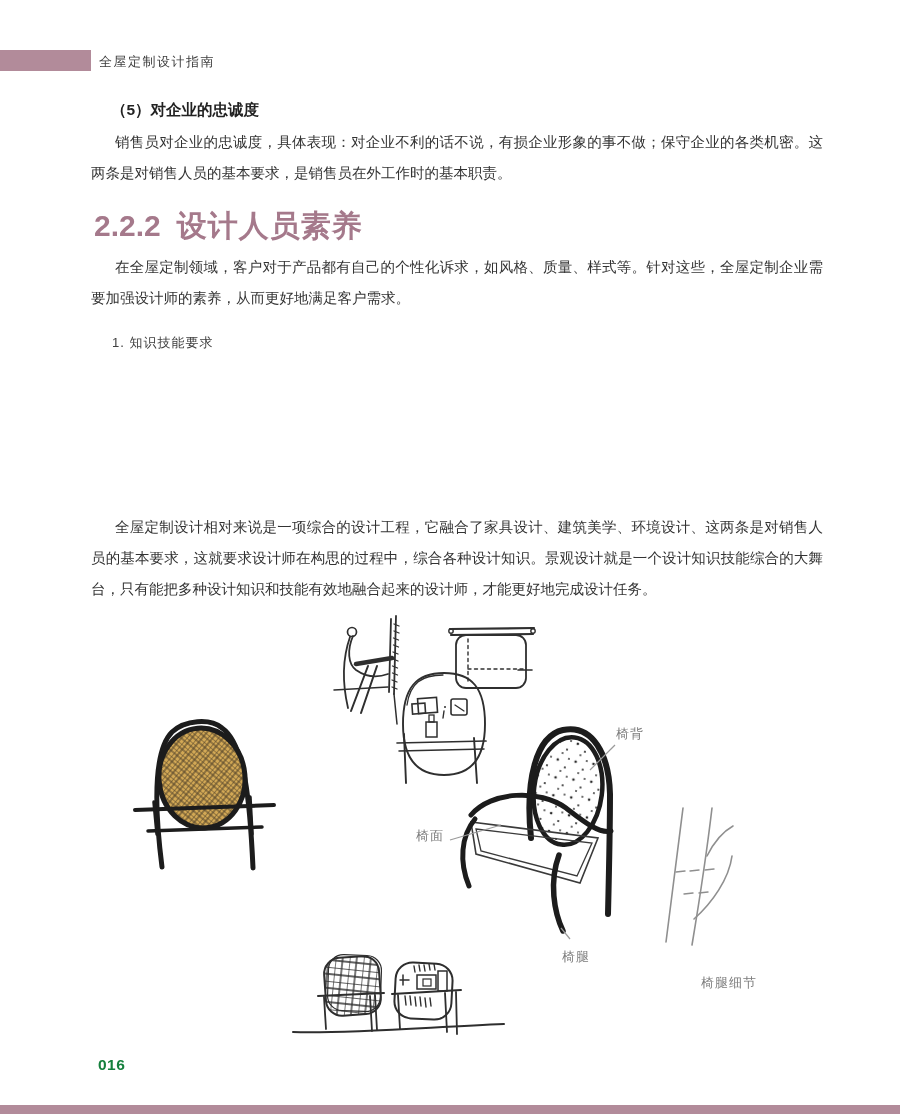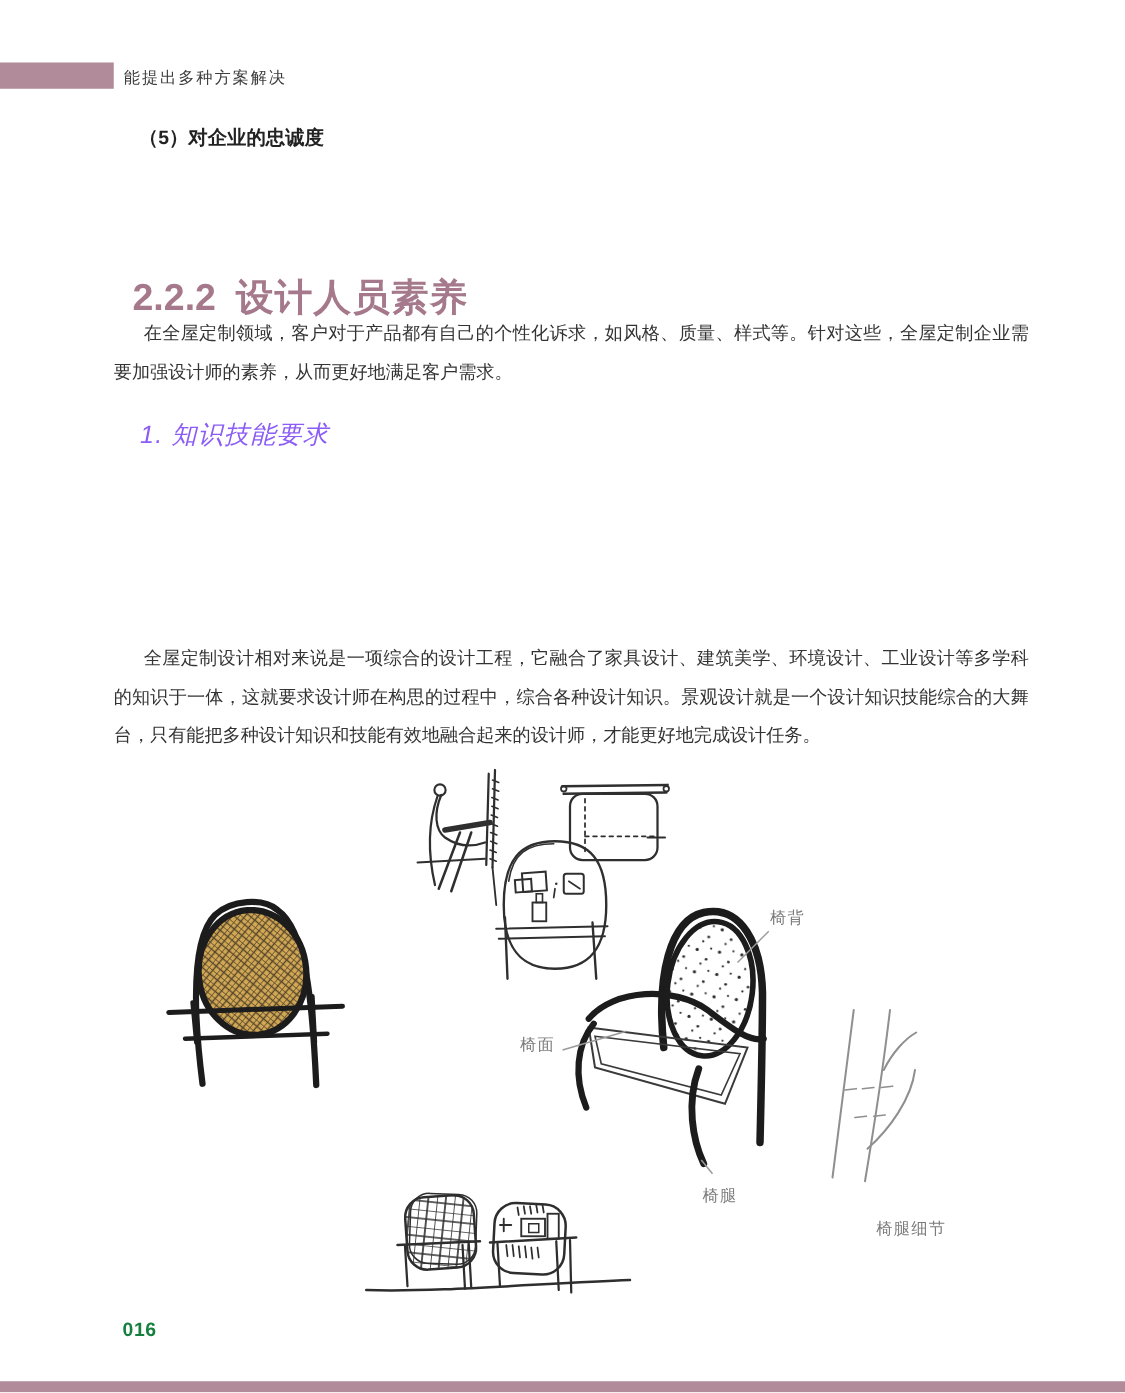--- a/index.html
+++ b/index.html
@@ -14,49 +14,50 @@
   
   .header-bar{position:absolute;left:0;top:50px;width:91px;height:21px;background:#b28b9a;}
   .header-title{position:absolute;left:99px;top:53px;font-size:13px;letter-spacing:1.5px;color:#3d3d3d;}
   
   .footer-bar{position:absolute;left:0;top:1105px;width:900px;height:9px;background:#b28b9a;}
   .page-number{position:absolute;left:98px;top:1056px;font-size:15.5px;font-weight:bold;color:#15803d;letter-spacing:.5px;}
   
   .col{position:absolute;left:91px;width:732px;}
   .h-bold-small{font-size:15.5px;font-weight:bold;color:#222;padding-left:20px;margin:0;}
   .body-p{font-size:14.5px;line-height:30.8px;text-align:justify;text-indent:24px;margin:0;color:#333;}
-  .section-heading{margin:15px;font-size:30px;font-weight:bold;color:#a5798b;letter-spacing:1px;}
+  .section-heading{margin:3px;font-size:30px;font-weight:bold;color:#a5798b;letter-spacing:1px;}
   .section-heading .num{letter-spacing:0;}
   .section-heading .ttl{margin-left:16px;}
-  .h-mid{margin:0;font-size:20px;font-weight:normal;color:#8b5cf6;padding-left:21px;letter-spacing:1px;font-style:italic;}
+  .h-mid{margin:0;font-size:13px;font-weight:normal;color:#404040;padding-left:21px;letter-spacing:1px;}
   
   .figure{position:absolute;left:100px;top:612px;width:700px;height:436px;}
   .figure svg{position:absolute;left:0;top:0;}
   .fig-label{position:absolute;font-size:13px;color:#7c7c7c;letter-spacing:1px;white-space:nowrap;}
   .lbl-back{left:516px;top:113px;}
   .lbl-seat{left:316px;top:215px;}
   .lbl-leg{left:462px;top:336px;}
   .lbl-legdetail{left:601px;top:322px;margin-top:40px;}
 </style>
 </head>
 <body>
 
 <div class="page">
 
   <div class="header-bar"></div>
-  <div class="header-title">能提出多种方案解决</div>
+  <div class="header-title">全屋定制设计指南</div>
 
   <h4 class="col h-bold-small" style="top:100px;">（5）对企业的忠诚度</h4>
+  <p class="col body-p" style="top:127px;">销售员对企业的忠诚度，具体表现：对企业不利的话不说，有损企业形象的事不做；保守企业的各类机密。这两条是对销售人员的基本要求，是销售员在外工作时的基本职责。</p>
 
   <h2 class="col section-heading" style="top:203px;"><span class="num">2.2.2</span><span class="ttl">设计人员素养</span></h2>
 
   <p class="col body-p" style="top:252px;">在全屋定制领域，客户对于产品都有自己的个性化诉求，如风格、质量、样式等。针对这些，全屋定制企业需要加强设计师的素养，从而更好地满足客户需求。</p>
 
   <h3 class="col h-mid" style="top:334px;">1. 知识技能要求</h3>
-  <p class="col body-p" style="top:512px;">全屋定制设计相对来说是一项综合的设计工程，它融合了家具设计、建筑美学、环境设计、工业设计等多学科的知识于一体，这就要求设计师在构思的过程中，综合各种设计知识。景观设计就是一个设计知识技能综合的大舞台，只有能把多种设计知识和技能有效地融合起来的设计师，才能更好地完成设计任务。</p>
+  <p class="col body-p" style="top:512px;">全屋定制设计相对来说是一项综合的设计工程，它融合了家具设计、建筑美学、环境设计、这两条是对销售人员的基本要求，这就要求设计师在构思的过程中，综合各种设计知识。景观设计就是一个设计知识技能综合的大舞台，只有能把多种设计知识和技能有效地融合起来的设计师，才能更好地完成设计任务。</p>
 
   <div class="figure">
     <svg viewBox="0 0 700 436" width="700" height="436">
       <defs>
         <pattern id="cane" width="8" height="8" patternUnits="userSpaceOnUse" patternTransform="rotate(45)">
           <rect width="8" height="8" fill="#d2a855"></rect>
           <path d="M0,0 H8 M0,4 H8 M0,0 V8 M4,0 V8" stroke="#55452a" stroke-width="1.1" fill="none"></path>
         </pattern>
         <pattern id="dots" width="18" height="18" patternUnits="userSpaceOnUse">
           <circle cx="4" cy="5" r="1.3" fill="#2b2b2b"></circle>

